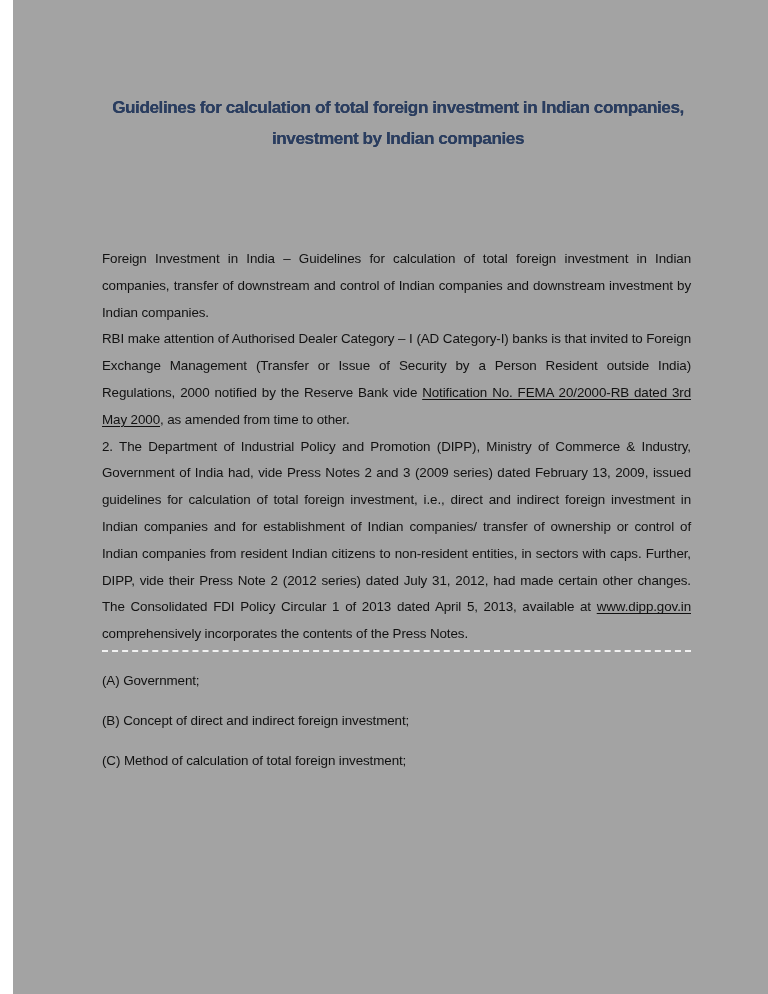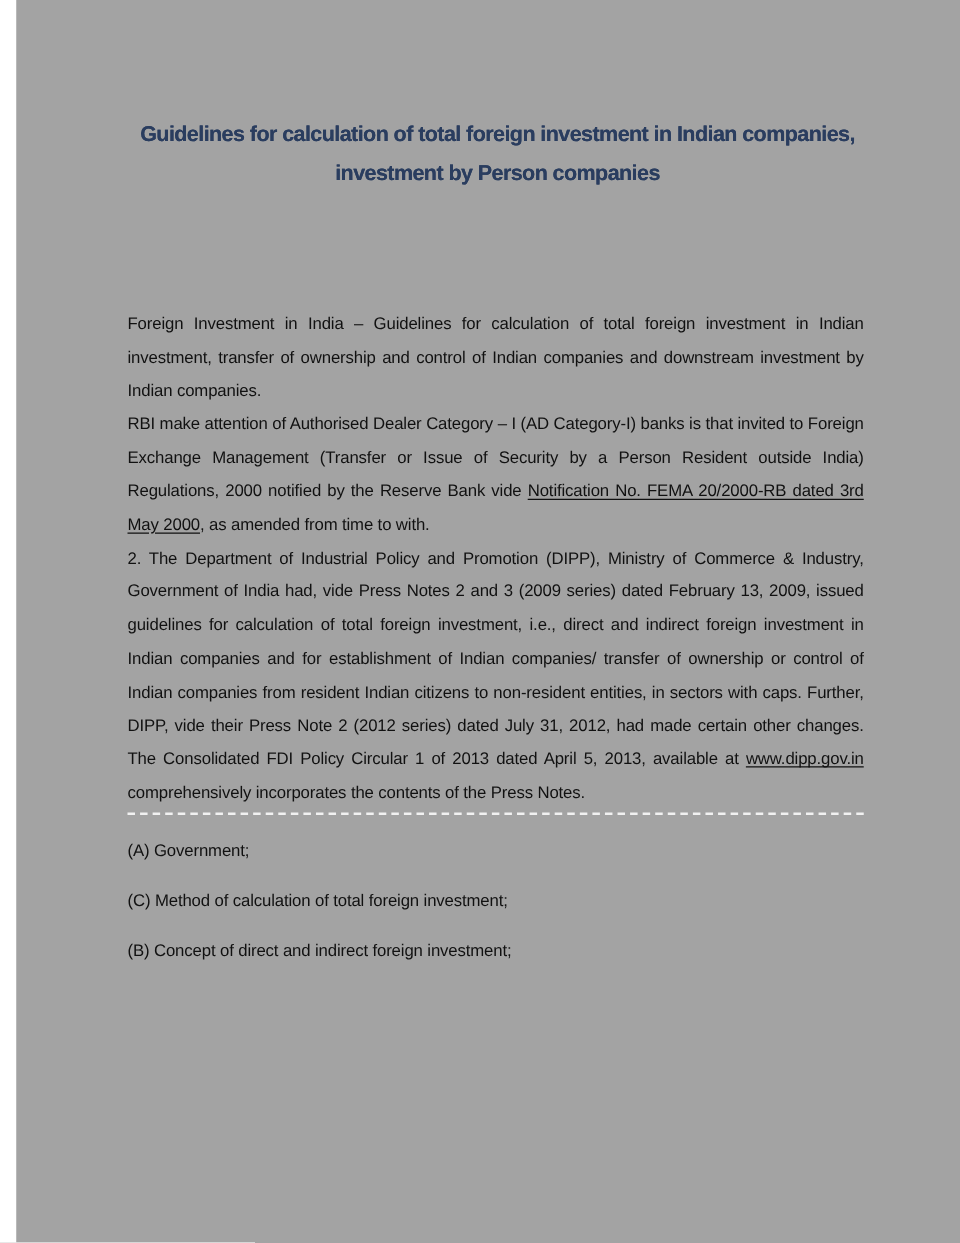--- a/index.html
+++ b/index.html
@@ -29,29 +29,29 @@
     }
     .list-item { margin: 0 0 13px 0; }
     .sec3 { margin-top: 0; margin-bottom: 13px; }
   </style>
 </head>
 <body>
 
 <div class="page">
   <div class="title">
     <span>Guidelines for calculation of total foreign investment in Indian companies,</span>
-    <span>investment by Person companies</span>
+    <span>investment by Indian companies</span>
   </div>
 
   <div class="body">
-    <p class="p just">Foreign Investment in India – Guidelines for calculation of total foreign investment in Indian investment, transfer of ownership and control of Indian companies and downstream investment by Indian companies.</p>
+    <p class="p just">Foreign Investment in India – Guidelines for calculation of total foreign investment in Indian companies, transfer of downstream and control of Indian companies and downstream investment by Indian companies.</p>
 
-    <p class="p just"><span> RBI make attention of Authorised Dealer Category – I (AD Category-I) banks is  that invited to Foreign Exchange Management (Transfer or Issue of Security by a Person Resident outside India) Regulations, 2000 notified by the Reserve Bank vide </span><a class="u">Notification No. FEMA 20/2000-RB dated 3rd May 2000</a><span>, as amended from time to with.</span></p>
+    <p class="p just"><span> RBI make attention of Authorised Dealer Category – I (AD Category-I) banks is  that invited to Foreign Exchange Management (Transfer or Issue of Security by a Person Resident outside India) Regulations, 2000 notified by the Reserve Bank vide </span><a class="u">Notification No. FEMA 20/2000-RB dated 3rd May 2000</a><span>, as amended from time to other.</span></p>
 
     <p class="p just"><span>2. The Department of Industrial Policy and Promotion (DIPP), Ministry of Commerce &amp; Industry, Government of India had, vide Press Notes 2 and 3 (2009 series) dated February 13, 2009, issued guidelines for calculation of total foreign investment, i.e., direct and indirect foreign investment in Indian companies and for establishment of Indian companies/ transfer of ownership or control of Indian companies from resident Indian citizens to non-resident entities, in sectors with caps. Further, DIPP, vide their Press Note 2 (2012 series) dated July 31, 2012, had made certain other changes. The Consolidated FDI Policy Circular 1 of 2013 dated April 5, 2013, available at </span><a class="u">www.dipp.gov.in</a><span> comprehensively incorporates the contents of the Press Notes.</span></p>
 
     <div class="ghost"></div>
 
     <p class="p list-item">(A) Government;</p>
+    <p class="p list-item">(B) Concept of direct and indirect foreign investment;</p>
     <p class="p list-item">(C) Method of calculation of total foreign investment;</p>
-    <p class="p list-item">(B) Concept of direct and indirect foreign investment;</p>
   </div>
 </div>
 
 </body></html>

